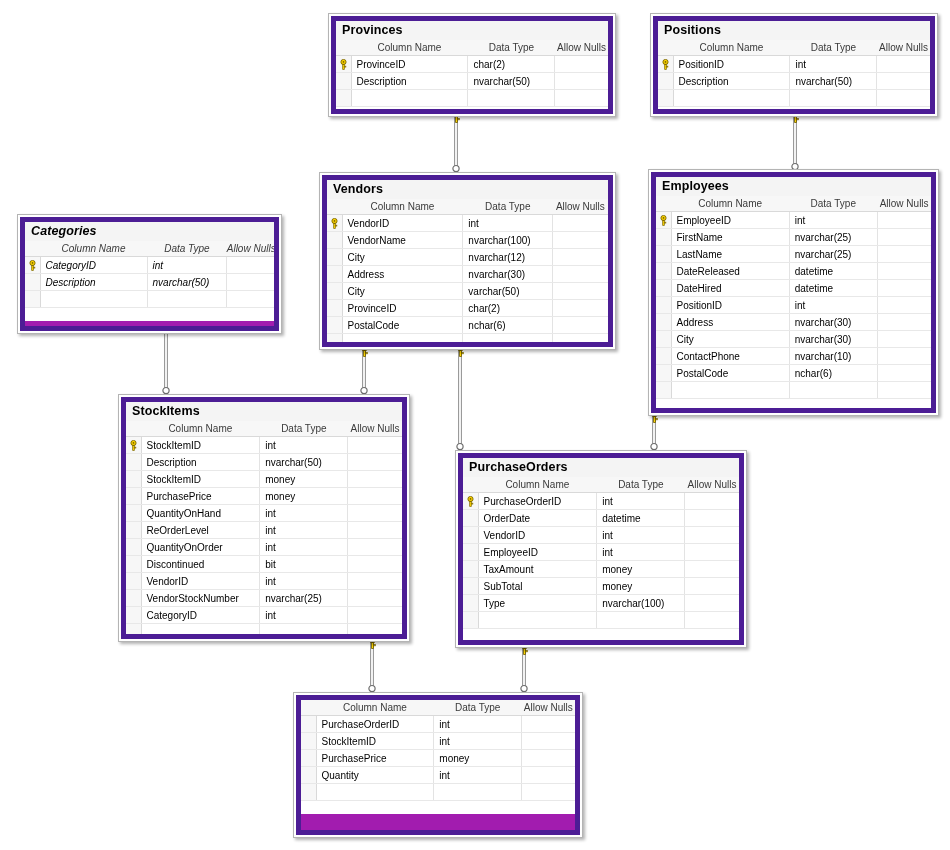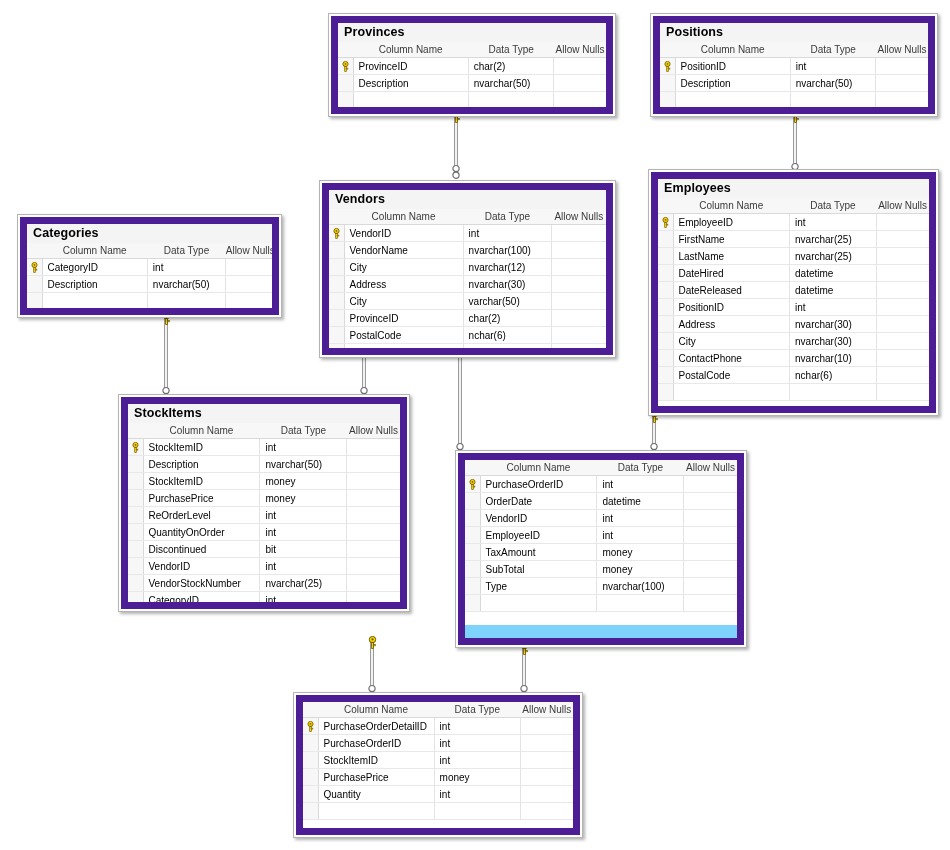--- a/index.html
+++ b/index.html
@@ -56,22 +56,22 @@
   .tbl {
     position: absolute;
     background: #ffffff;
     border: 1px solid #b4b4b4;
     box-shadow: 1px 1px 0 #ffffff inset, 2px 2px 3px rgba(0,0,0,0.30);
     padding: 2px;
     box-sizing: border-box;
     z-index: 2;
   }
   .tbl-inner {
-    border: 7px solid #4c1d95;
-    background: #7dd3fc;
+    border: 5px solid #4c1d95;
+    background: #a21caf;
     height: 100%;
     box-sizing: border-box;
     overflow: hidden;
   }
   .tbl-title {
     font-size: 12.5px;
     font-weight: bold;
     color: #000000;
     padding: 2px 0 3px 6px;
     background: #f4f4f4;
@@ -325,21 +325,21 @@
               <td class="gutter"></td>
               <td></td>
               <td></td>
               <td class="nulls"></td>
             </tr>
           </tbody>
         </table>
         <div class="tbl-foot"></div>
       </div>
     </div>
-    <div class="tbl" style="left: 319px; top: 172px; width: 297px; height: 178px; margin-top: 8px;">
+    <div class="tbl" style="left: 319px; top: 172px; width: 297px; height: 178px;">
       <div class="tbl-inner">
         <div class="tbl-title">Vendors</div>
         <table class="grid">
           <colgroup>
             <col style="width: 15px;">
             <col style="width: 43%;">
             <col style="width: 32%;">
             <col style="width: auto;">
           </colgroup>
           <thead>
@@ -445,27 +445,27 @@
               <td class="nulls"></td>
             </tr>
             <tr>
               <td class="gutter"></td>
               <td>LastName</td>
               <td>nvarchar(25)</td>
               <td class="nulls"></td>
             </tr>
             <tr>
               <td class="gutter"></td>
+              <td>DateReleased</td>
+              <td>datetime</td>
+              <td class="nulls"></td>
+            </tr>
+            <tr>
+              <td class="gutter"></td>
               <td>DateHired</td>
-              <td>datetime</td>
-              <td class="nulls"></td>
-            </tr>
-            <tr>
-              <td class="gutter"></td>
-              <td>DateReleased</td>
               <td>datetime</td>
               <td class="nulls"></td>
             </tr>
             <tr>
               <td class="gutter"></td>
               <td>PositionID</td>
               <td>int</td>
               <td class="nulls"></td>
             </tr>
             <tr>
@@ -496,21 +496,21 @@
               <td class="gutter"></td>
               <td></td>
               <td></td>
               <td class="nulls"></td>
             </tr>
           </tbody>
         </table>
         <div class="tbl-foot"></div>
       </div>
     </div>
-    <div class="tbl" style="left: 17px; top: 214px; width: 265px; height: 104px;">
+    <div class="tbl" style="left: 17px; top: 214px; width: 265px; height: 120px; font-style: italic;">
       <div class="tbl-inner">
         <div class="tbl-title">Categories</div>
         <table class="grid">
           <colgroup>
             <col style="width: 15px;">
             <col style="width: 43%;">
             <col style="width: 32%;">
             <col style="width: auto;">
           </colgroup>
           <thead>
@@ -543,21 +543,21 @@
               <td class="gutter"></td>
               <td></td>
               <td></td>
               <td class="nulls"></td>
             </tr>
           </tbody>
         </table>
         <div class="tbl-foot"></div>
       </div>
     </div>
-    <div class="tbl" style="left: 118px; top: 394px; width: 292px; height: 218px;">
+    <div class="tbl" style="left: 118px; top: 394px; width: 292px; height: 248px;">
       <div class="tbl-inner">
         <div class="tbl-title">StockItems</div>
         <table class="grid">
           <colgroup>
             <col style="width: 15px;">
             <col style="width: 43%;">
             <col style="width: 32%;">
             <col style="width: auto;">
           </colgroup>
           <thead>
@@ -593,20 +593,26 @@
               <td class="nulls"></td>
             </tr>
             <tr>
               <td class="gutter"></td>
               <td>PurchasePrice</td>
               <td>money</td>
               <td class="nulls"></td>
             </tr>
             <tr>
               <td class="gutter"></td>
+              <td>QuantityOnHand</td>
+              <td>int</td>
+              <td class="nulls"></td>
+            </tr>
+            <tr>
+              <td class="gutter"></td>
               <td>ReOrderLevel</td>
               <td>int</td>
               <td class="nulls"></td>
             </tr>
             <tr>
               <td class="gutter"></td>
               <td>QuantityOnOrder</td>
               <td>int</td>
               <td class="nulls"></td>
             </tr>
@@ -640,20 +646,21 @@
               <td></td>
               <td class="nulls"></td>
             </tr>
           </tbody>
         </table>
         <div class="tbl-foot"></div>
       </div>
     </div>
     <div class="tbl" style="left: 455px; top: 450px; width: 292px; height: 198px;">
       <div class="tbl-inner">
+        <div class="tbl-title">PurchaseOrders</div>
         <table class="grid">
           <colgroup>
             <col style="width: 15px;">
             <col style="width: 43%;">
             <col style="width: 32%;">
             <col style="width: auto;">
           </colgroup>
           <thead>
             <tr>
               <th></th>
@@ -733,31 +740,20 @@
           <thead>
             <tr>
               <th></th>
               <th>Column Name</th>
               <th>Data Type</th>
               <th>Allow Nulls</th>
             </tr>
           </thead>
           <tbody>
             <tr>
-              <td class="gutter"><span class="keycell-ico"><svg viewBox="0 0 9 11" width="9" height="11" xmlns="http://www.w3.org/2000/svg">
-                    <circle cx="4.5" cy="3.0" r="2.6" fill="#ffd700" stroke="#7a6500" stroke-width="0.9"></circle>
-                    <circle cx="4.5" cy="2.9" r="0.9" fill="#7a6500"></circle>
-                    <rect x="3.7" y="5.2" width="1.6" height="5.2" fill="#ffd700" stroke="#7a6500" stroke-width="0.7"></rect>
-                    <rect x="5.2" y="7.1" width="1.7" height="1.0" fill="#ffd700" stroke="#7a6500" stroke-width="0.6"></rect>
-                  </svg></span></td>
-              <td>PurchaseOrderDetailID</td>
-              <td>int</td>
-              <td class="nulls"></td>
-            </tr>
-            <tr>
               <td class="gutter"></td>
               <td>PurchaseOrderID</td>
               <td>int</td>
               <td class="nulls"></td>
             </tr>
             <tr>
               <td class="gutter"></td>
               <td>StockItemID</td>
               <td>int</td>
               <td class="nulls"></td>

